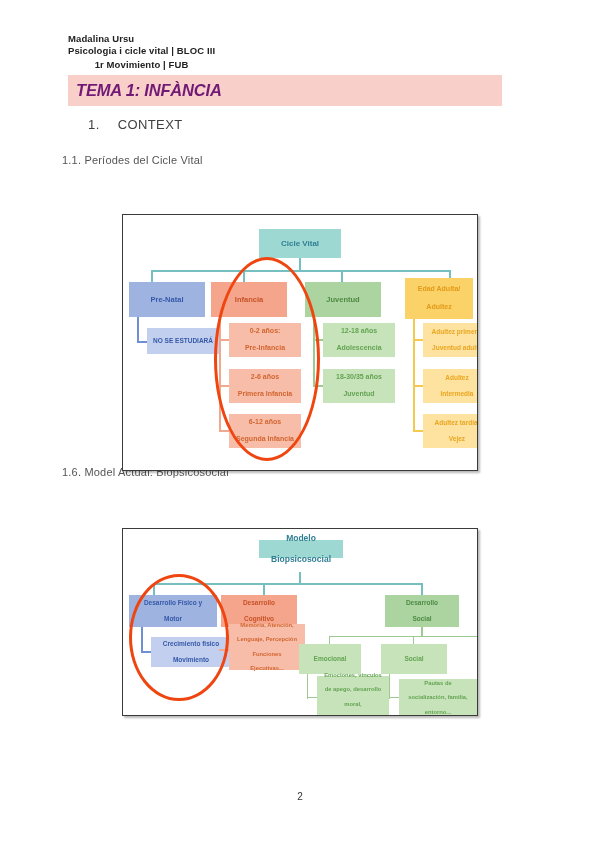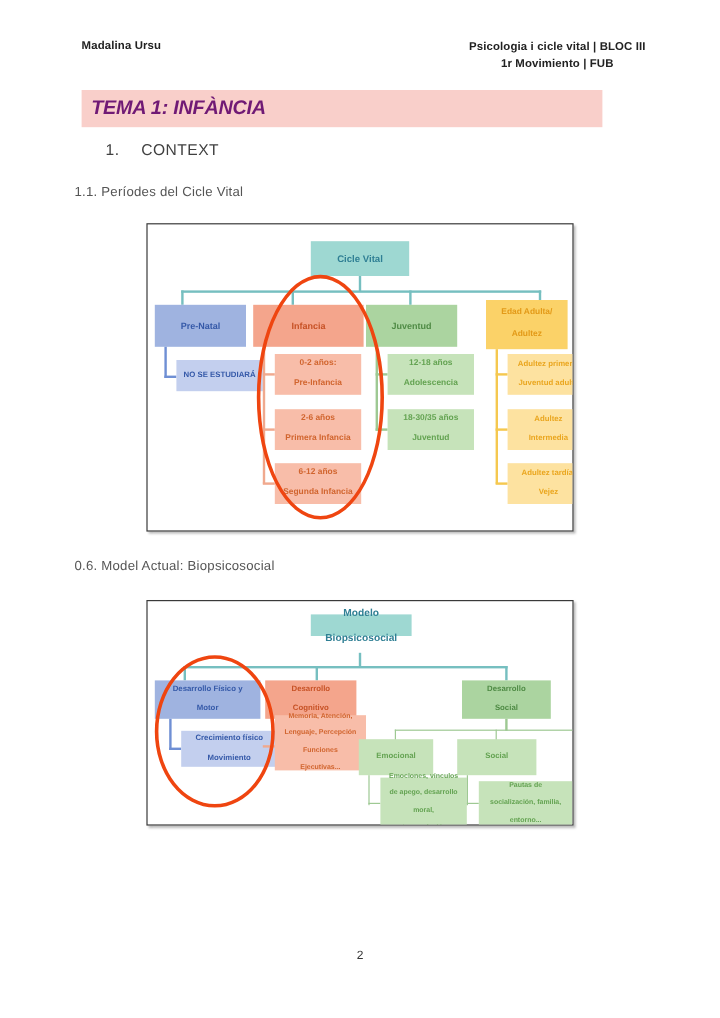--- a/index.html
+++ b/index.html
@@ -24,20 +24,21 @@
     position: absolute;
     top: 33px;
     left: 68px;
     right: 62px;
     display: flex;
     justify-content: space-between;
     align-items: flex-start;
     font-size: 9.5px;
     color: #222;
     letter-spacing: 0.1px;
+    flex-direction: column;
   }
   .doc-header .author {
     font-weight: bold;
     white-space: nowrap;
   }
   .doc-header .right {
     text-align: center;
     line-height: 1.45;
     font-weight: bold;
     white-space: nowrap;
@@ -84,20 +85,21 @@
   .h-sub.one { top: 154px; text-align: center; }
   .h-sub.two { top: 466px; }
 
   
   .diagram {
     position: absolute;
     background: #fff;
     border: 1px solid #3a3a3a;
     box-shadow: 2px 2px 2px rgba(0,0,0,0.28);
     overflow: hidden;
+    margin-top: 28px;
   }
   #diagram-1 { left: 122px; top: 186px; width: 356px; height: 257px; }
   #diagram-2 { left: 122px; top: 500px; width: 356px; height: 188px; }
 
   
   .node {
     position: absolute;
     display: flex;
     align-items: center;
     justify-content: center;
@@ -164,40 +166,40 @@
   <div class="title-banner">
     <span>TEMA 1: INFÀNCIA</span>
   </div>
 
   <div class="h-section">
     <span>1.</span>
     <span>CONTEXT</span>
   </div>
 
   <div class="h-sub one">1.1. Períodes del Cicle Vital</div>
-  <div class="h-sub two">0.6. Model Actual: Biopsicosocial</div>
+  <div class="h-sub two">1.6. Model Actual: Biopsicosocial</div>
 
   <div class="diagram" id="diagram-1">
 
     <div class="conn c-teal" style="left:176px; top:43px; width:2px; height:13px;"></div>
     <div class="conn c-teal" style="left:28px; top:55px; width:300px; height:1.6px;"></div>
     <div class="conn c-teal" style="left:28px; top:55px; width:1.6px; height:12px;"></div>
     <div class="conn c-teal" style="left:120px; top:55px; width:1.6px; height:12px;"></div>
     <div class="conn c-teal" style="left:218px; top:55px; width:1.6px; height:12px;"></div>
     <div class="conn c-teal" style="left:326px; top:55px; width:1.6px; height:12px;"></div>
 
     <div class="node n-teal" style="left:136px; top:14px; width:82px; height:29px; font-size:8px;">
       <span>Cicle Vital</span>
     </div>
 
     <div class="node n-blue" style="left:6px; top:67px; width:76px; height:35px; font-size:7.5px;">
       <span>Pre-Natal</span>
     </div>
 
-    <div class="node n-sal" style="left:88px; top:67px; width:92px; height:35px; font-size:7.5px;">
+    <div class="node n-sal" style="left:88px; top:67px; width:76px; height:35px; font-size:7.5px;">
       <span>Infancia</span>
     </div>
 
     <div class="node n-grn" style="left:182px; top:67px; width:76px; height:35px; font-size:7.5px;">
       <span>Juventud</span>
     </div>
 
     <div class="node n-ylw" style="left:282px; top:63px; width:68px; height:41px; font-size:7px;">
       <span>
         <span>Edad Adulta/</span><br>

